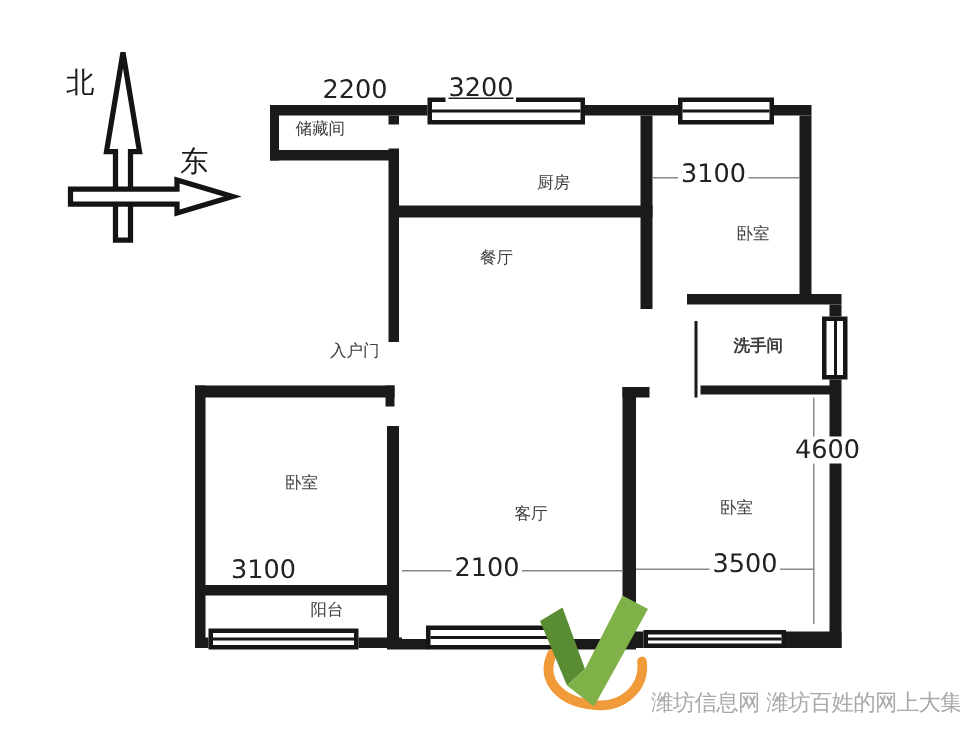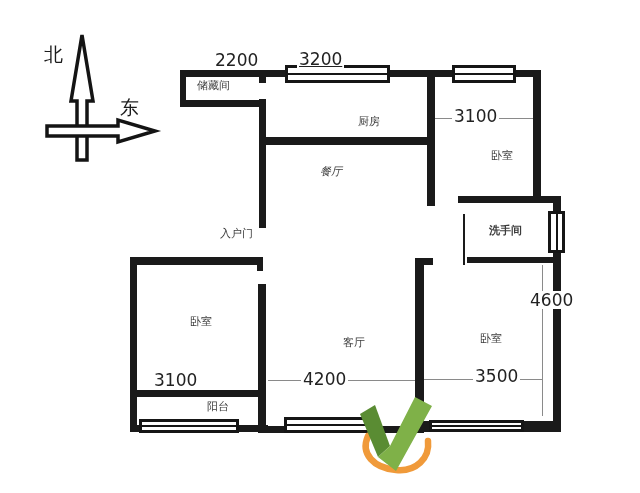--- a/index.html
+++ b/index.html
@@ -70,35 +70,36 @@
   <div class="dimline" style="left:435px;top:118px;width:98px;height:1px;"></div>
   <div class="dimline" style="left:542px;top:265px;width:1px;height:151px;"></div>
   <div class="dimline" style="left:268px;top:380px;width:147px;height:1px;"></div>
   <div class="dimline" style="left:424px;top:379px;width:119px;height:1px;"></div>
 
   <span class="dim" style="left:213px;top:51px;">2200</span>
   <span class="dim" style="left:297px;top:50px;text-decoration:underline;">3200</span>
   <span class="dim" style="left:452px;top:107px;">3100</span>
   <span class="dim" style="left:528px;top:291px;">4600</span>
   <span class="dim" style="left:152px;top:371px;">3100</span>
-  <span class="dim" style="left:301px;top:370px;">4200</span>
+  <span class="dim" style="left:301px;top:370px;">2100</span>
   <span class="dim" style="left:473px;top:367px;">3500</span>
 
   <span class="room" style="left:197px;top:78px;">储藏间</span>
   <span class="room" style="left:358px;top:114px;">厨房</span>
-  <span class="room" style="left:320px;top:164px;font-style:italic;">餐厅</span>
+  <span class="room" style="left:320px;top:164px;">餐厅</span>
   <span class="room" style="left:491px;top:148px;">卧室</span>
   <span class="room" style="left:489px;top:223px;font-weight:bold;">洗手间</span>
   <span class="room" style="left:220px;top:226px;">入户门</span>
   <span class="room" style="left:190px;top:314px;">卧室</span>
   <span class="room" style="left:343px;top:335px;">客厅</span>
   <span class="room" style="left:183px;top:399px;margin-left:24px;">阳台</span>
   <span class="room" style="left:480px;top:331px;">卧室</span>
 
   <div id="watermark">
     <svg id="vlogo" width="78" height="80" viewBox="0 0 78 80">
       <path d="M 10 40 C 2 58 16 72 38 74 C 58 76 72 62 70 45" fill="none" stroke="#f09a3a" stroke-width="6.5" stroke-linecap="round"></path>
       <polygon points="2,18 17,9 32,50 20,61" fill="#5a8c33"></polygon>
       <polygon points="57,1 74,10 38,75 20,61 32,50" fill="#7fb148"></polygon>
     </svg>
+    <div id="wm-sub">潍坊信息网 潍坊百姓的网上大集</div>
   </div>
 
 </div>
 
 </body></html>

